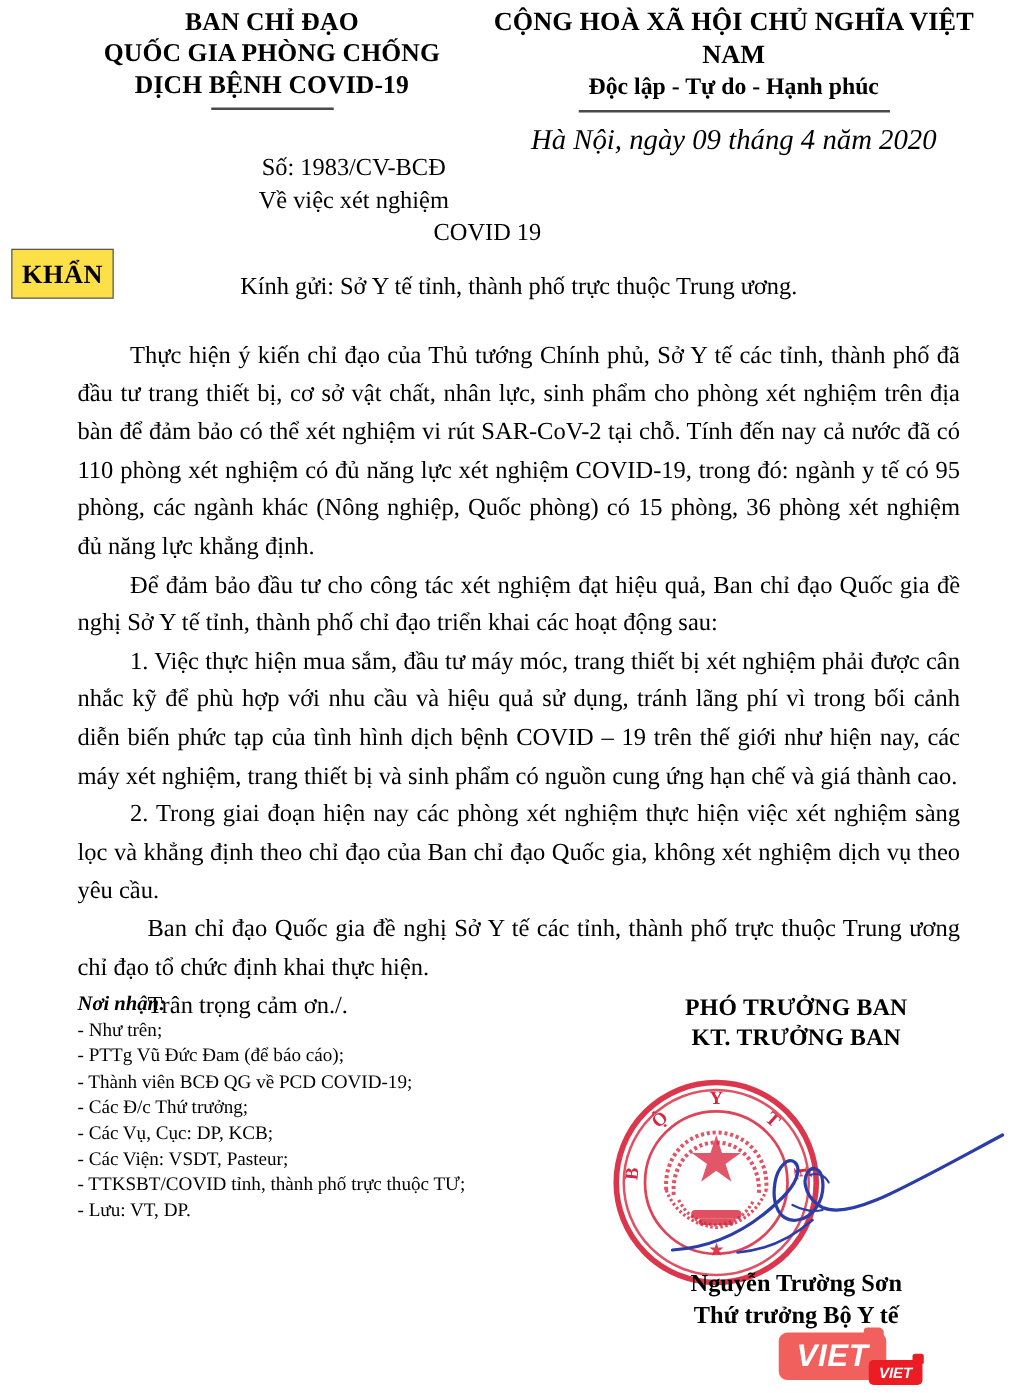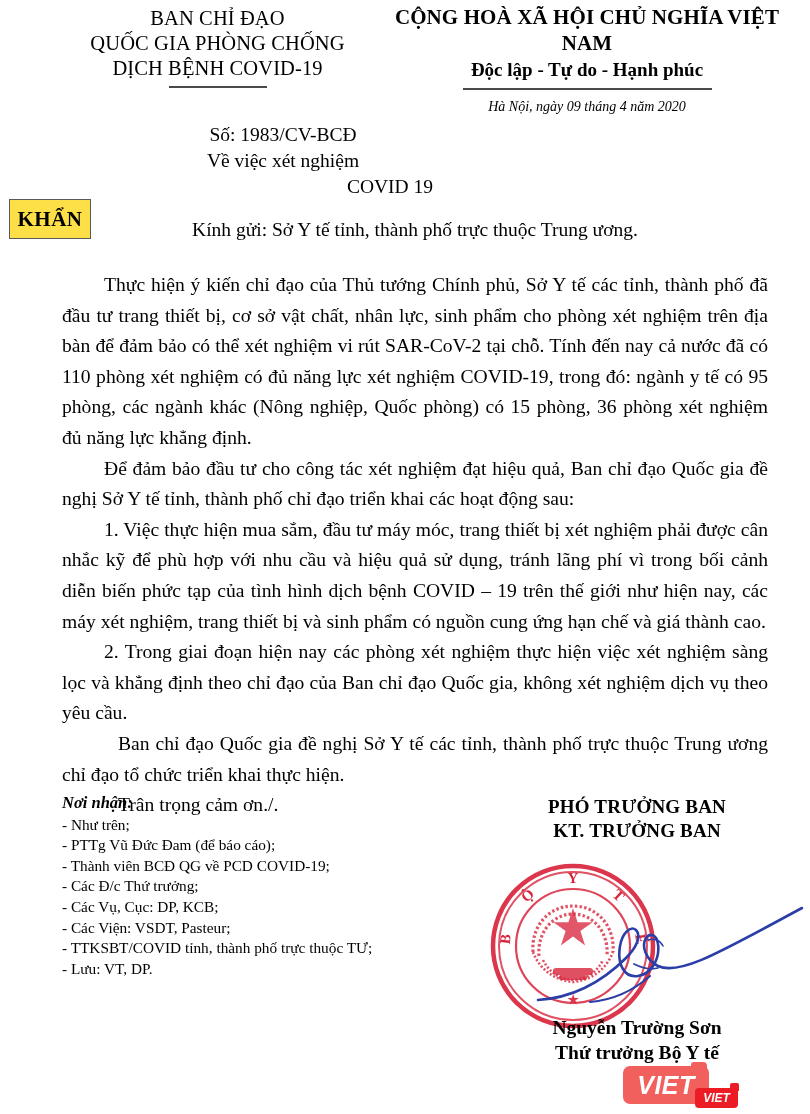--- a/index.html
+++ b/index.html
@@ -35,21 +35,21 @@
     text-align: center;
   }
   .hdr-right {
     position: absolute;
     left: 368px;
     top: 4px;
     width: 438px;
     text-align: center;
   }
   .org-line {
-    font-weight: normal;
+    font-weight: bold;
     font-size: 20.5px;
     line-height: 25px;
     letter-spacing: 0.1px;
   }
   .nation-line {
     font-weight: bold;
     font-size: 21px;
     line-height: 26px;
     letter-spacing: 0.1px;
   }
@@ -60,21 +60,21 @@
   }
   .rule {
     height: 2px;
     background: #4a4a4a;
     margin: 5px auto 0 auto;
   }
   .rule-left { width: 98px; }
   .rule-right { width: 249px; }
   .date-line {
     font-style: italic;
-    font-size: 14px;
+    font-size: 23px;
     margin-top: 9px;
   }
 
   
   .docmeta {
     position: absolute;
     left: 133px;
     top: 122px;
     width: 300px;
     text-align: center;
@@ -289,21 +289,21 @@
 
   <div class="khan-box">KHẨN</div>
 
   <div class="recipient">Kính gửi: Sở Y tế tỉnh, thành phố trực thuộc Trung ương.</div>
 
   <div class="body-text">
     <p>Thực hiện ý kiến chỉ đạo của Thủ tướng Chính phủ, Sở Y tế các tỉnh, thành phố đã đầu tư trang thiết bị, cơ sở vật chất, nhân lực, sinh phẩm cho phòng xét nghiệm trên địa bàn để đảm bảo có thể xét nghiệm vi rút SAR-CoV-2 tại chỗ. Tính đến nay cả nước đã có 110 phòng xét nghiệm có đủ năng lực xét nghiệm COVID-19, trong đó: ngành y tế có 95 phòng, các ngành khác (Nông nghiệp, Quốc phòng) có 15 phòng, 36 phòng xét nghiệm đủ năng lực khẳng định.</p>
     <p>Để đảm bảo đầu tư cho công tác xét nghiệm đạt hiệu quả, Ban chỉ đạo Quốc gia đề nghị Sở Y tế tỉnh, thành phố chỉ đạo triển khai các hoạt động sau:</p>
     <p>1. Việc thực hiện mua sắm, đầu tư  máy móc, trang thiết bị xét nghiệm phải được cân nhắc kỹ để phù hợp với nhu cầu và hiệu quả sử dụng, tránh lãng phí vì trong bối cảnh diễn biến phức tạp của tình hình dịch bệnh COVID – 19 trên thế giới như hiện nay, các máy xét nghiệm, trang thiết bị và sinh phẩm có nguồn cung ứng hạn chế và giá thành cao.</p>
     <p>2. Trong giai đoạn hiện nay các phòng xét nghiệm thực hiện việc xét nghiệm sàng lọc và khẳng định theo chỉ đạo của Ban chỉ đạo Quốc gia, không xét nghiệm dịch vụ theo yêu cầu.</p>
-    <p class="indent-wide">Ban chỉ đạo Quốc gia đề nghị Sở Y tế các tỉnh, thành phố trực thuộc Trung ương chỉ đạo tổ chức triển khai thực hiện.</p>
+    <p class="indent-wide">Ban chỉ đạo Quốc gia đề nghị Sở Y tế các tỉnh, thành phố trực thuộc Trung ương chỉ đạo tổ chức định khai thực hiện.</p>
     <p class="indent-wide">Trân trọng cảm ơn./.</p>
   </div>
 
   <div class="recv-block">
     <div class="recv-title">Nơi nhận:</div>
     <ul class="recv-list">
       <li>- Như trên;</li>
       <li>- PTTg Vũ Đức Đam (để báo cáo);</li>
       <li>- Thành viên BCĐ QG về PCD COVID-19;</li>
       <li>- Các Đ/c Thứ trưởng;</li>

